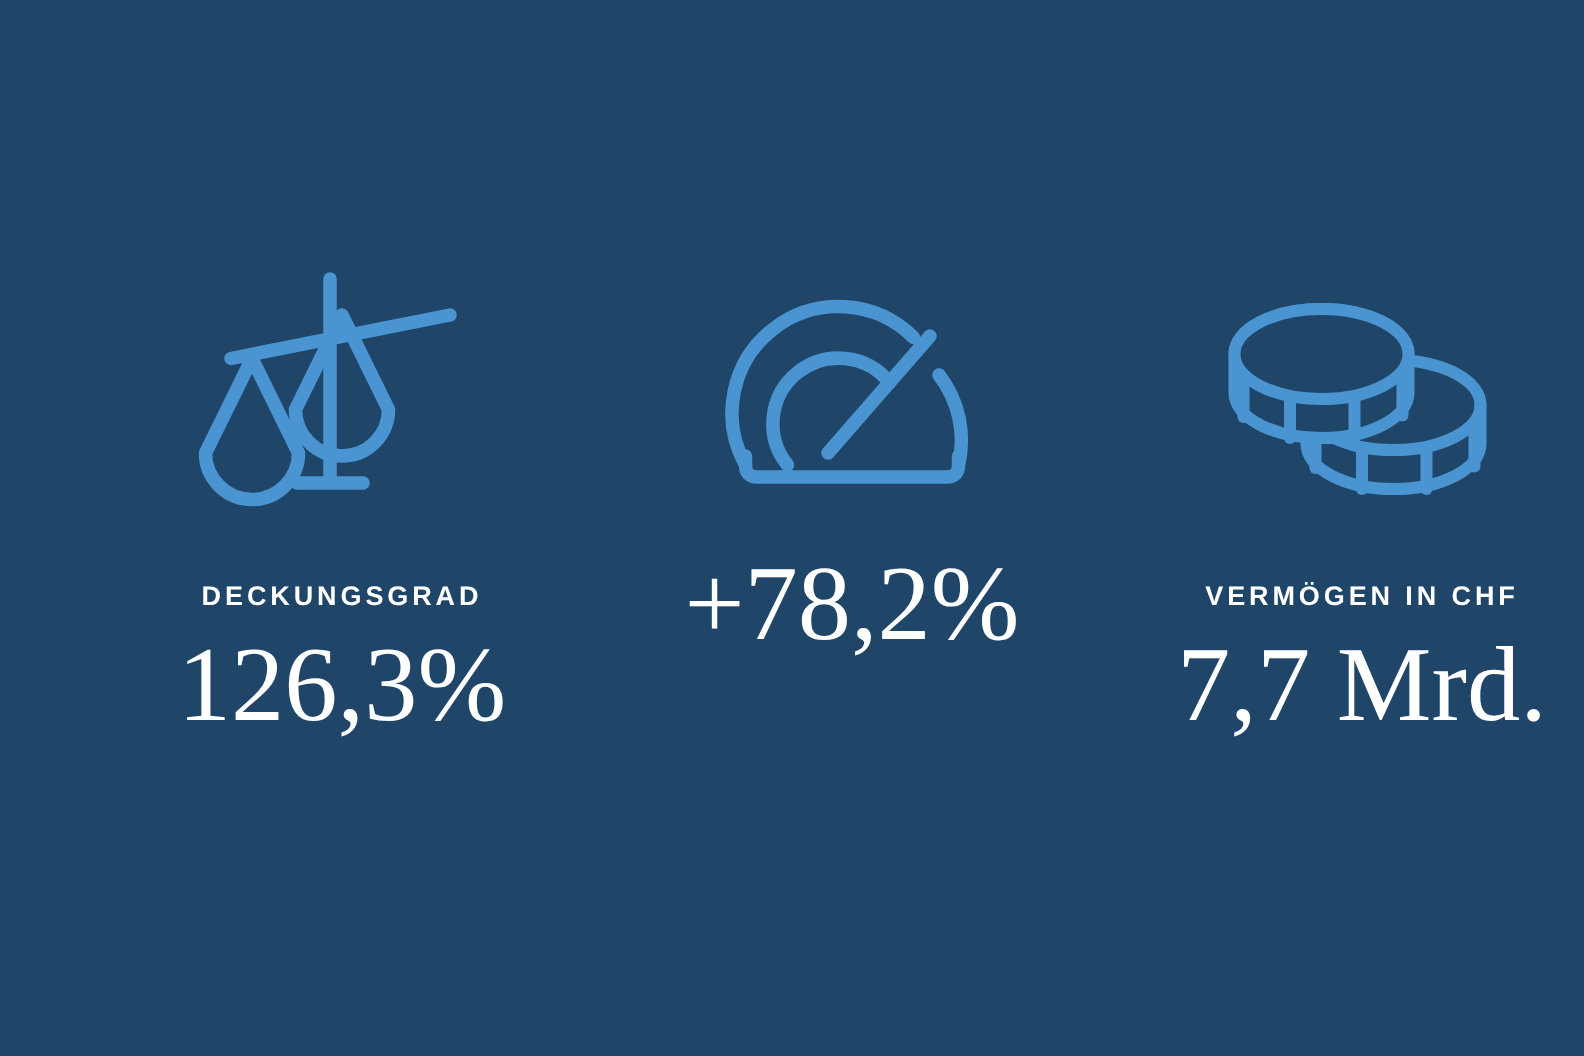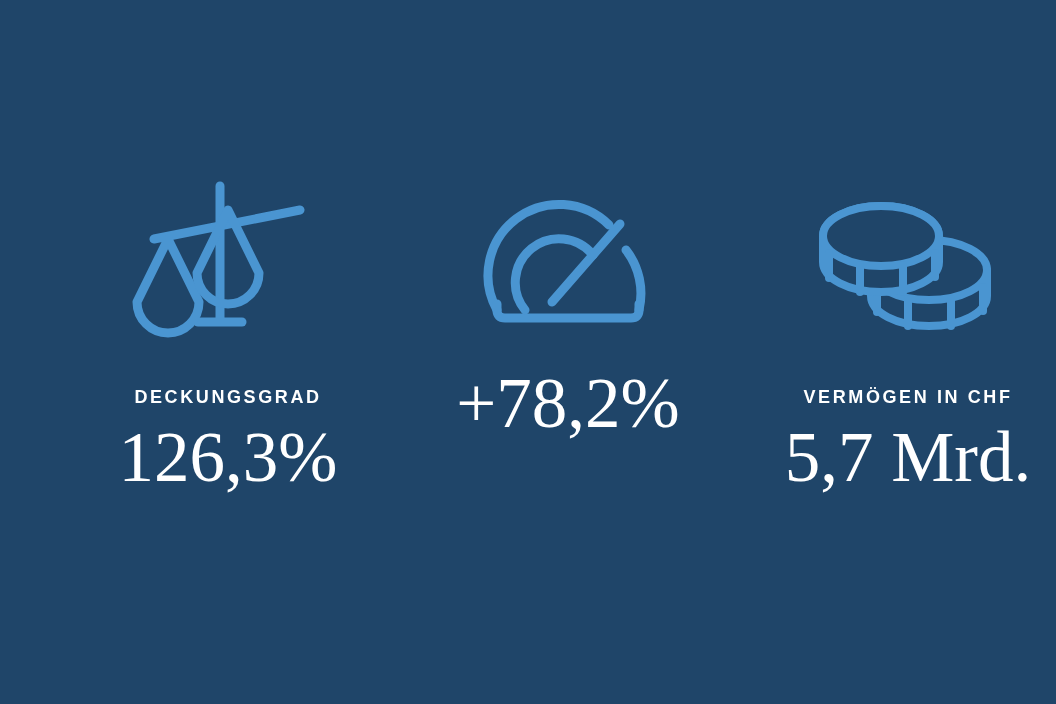--- a/index.html
+++ b/index.html
@@ -145,17 +145,17 @@
 
           <ellipse cx="66" cy="44" rx="58" ry="30" fill="#1f4569"></ellipse>
 
           <line x1="14" y1="61" x2="14" y2="86"></line>
           <line x1="45" y1="73" x2="45" y2="100"></line>
           <line x1="88" y1="73" x2="88" y2="100"></line>
           <line x1="120" y1="61" x2="120" y2="85"></line>
         </svg>
       </div>
       <div class="stat-label">VERMÖGEN IN CHF</div>
-      <div class="stat-value">5,7 Mrd.</div>
+      <div class="stat-value">7,7 Mrd.</div>
     </div>
 
   </div>
 </div>
 
 </body></html>

